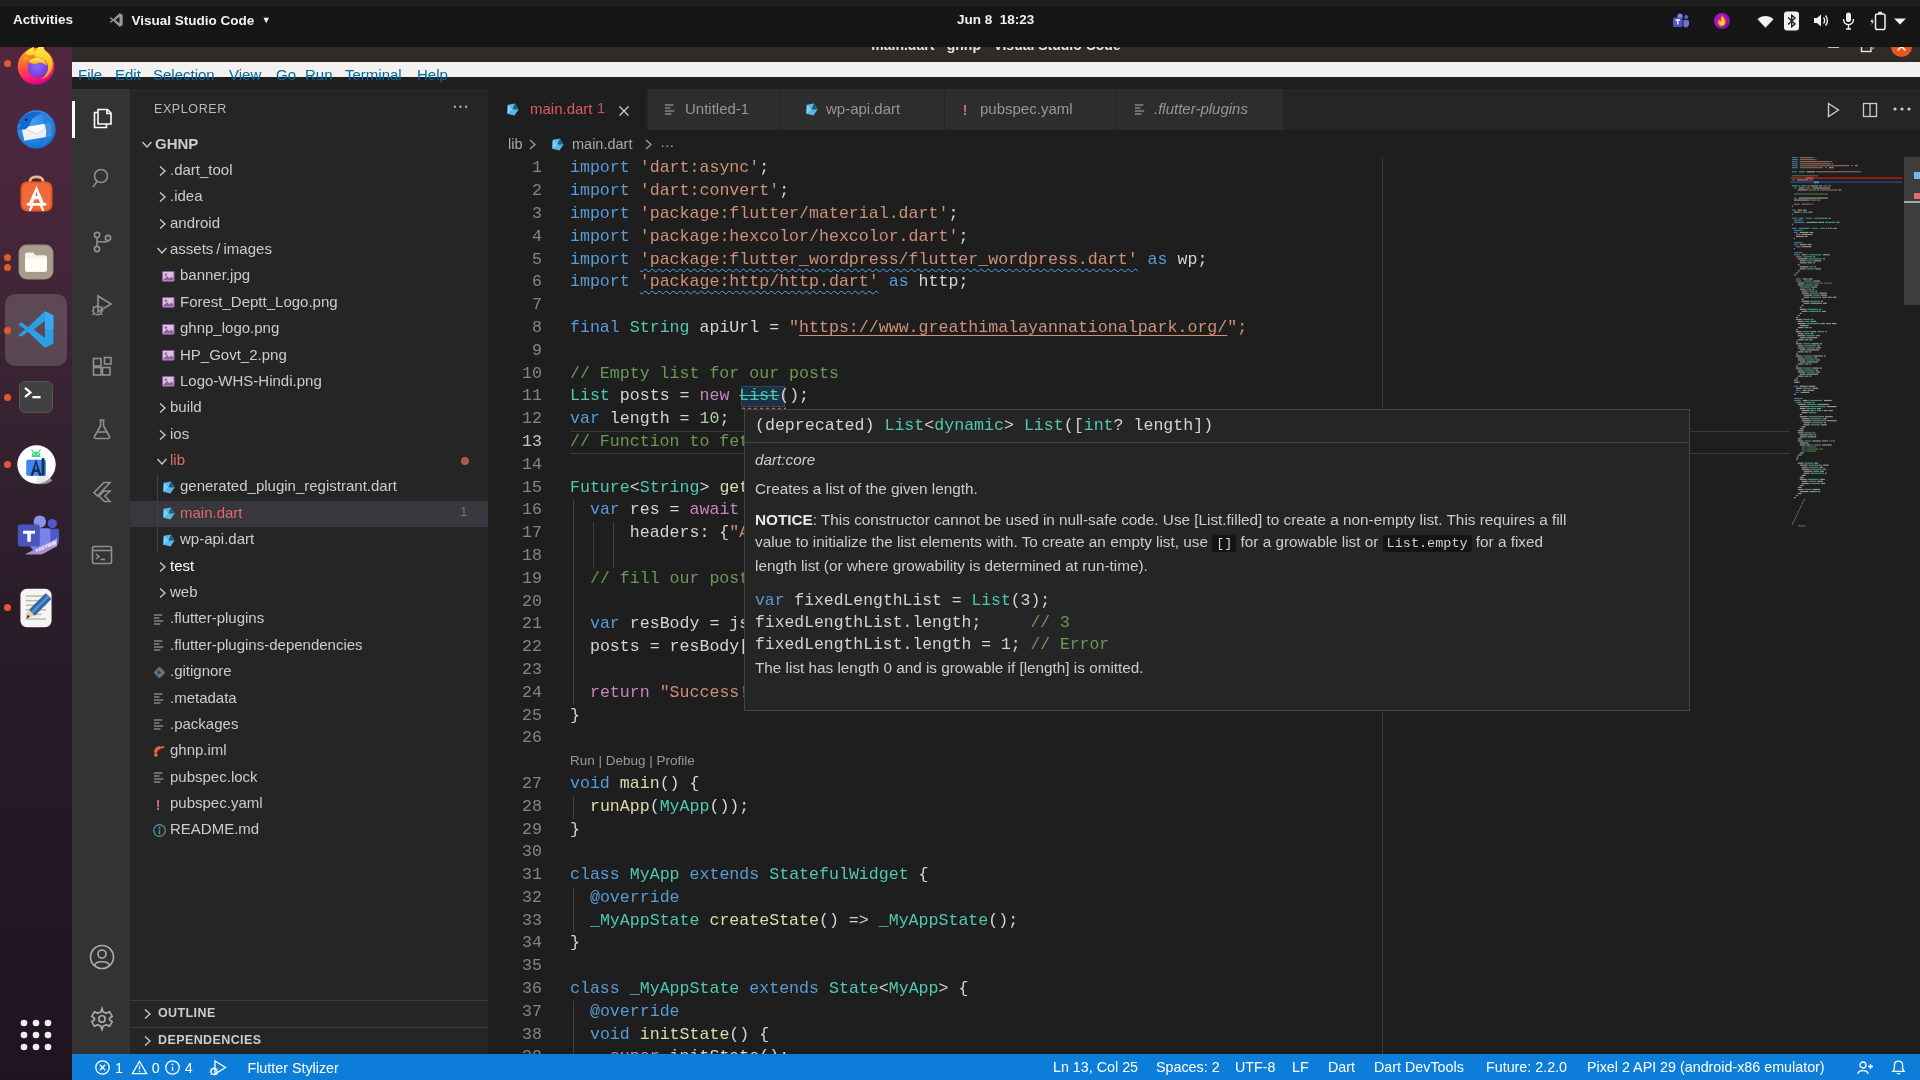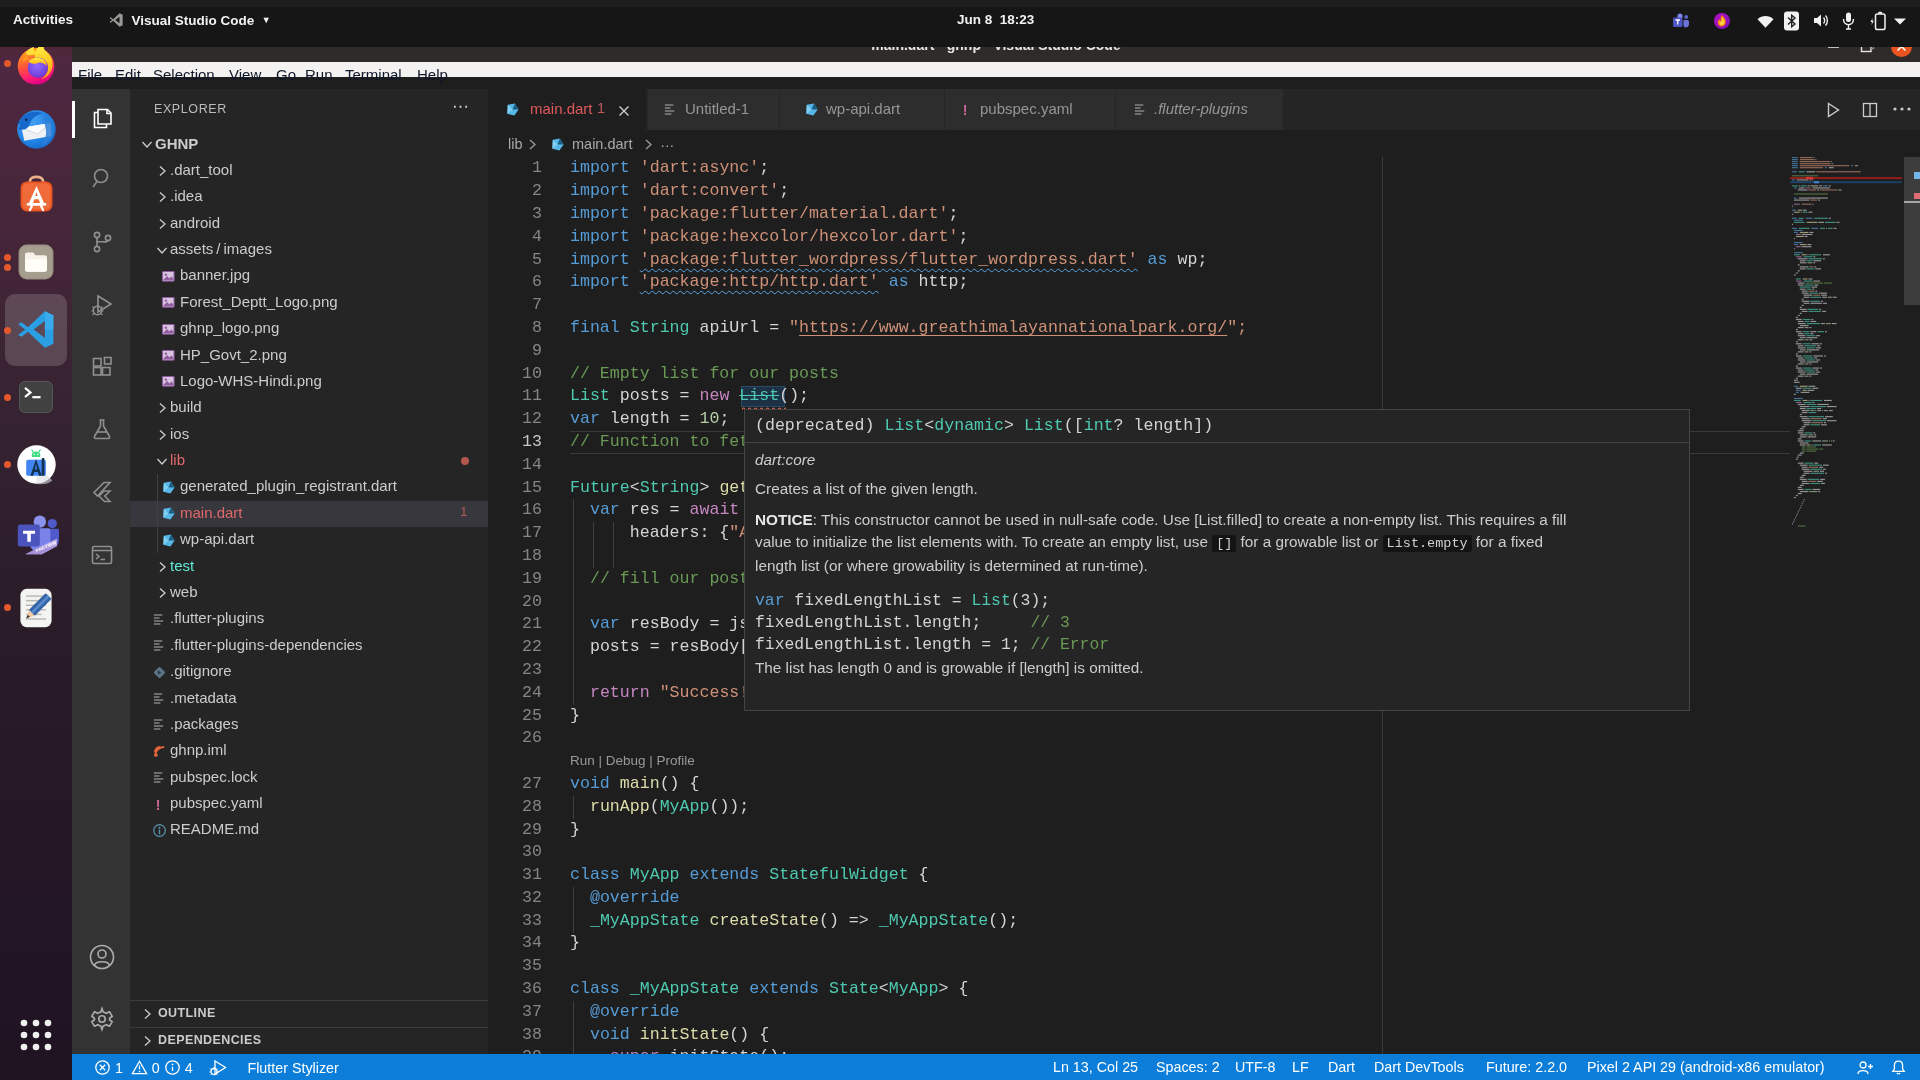--- a/index.html
+++ b/index.html
@@ -195,21 +195,21 @@
     <rect x="1" y="6" width="11" height="1.8" fill="#e8e6e3"></rect>
   </svg>
 <svg class="ab" style="left:1860px;top:38px" width="15" height="15" viewBox="0 0 15 15">
     <rect x="1.5" y="4" width="9.5" height="9.5" fill="none" stroke="#e8e6e3" stroke-width="1.4"></rect>
     <path d="M4.5 4 V1.5 H13.5 V10.5 H11" fill="none" stroke="#8a8784" stroke-width="1.4"></path>
   </svg>
 <div class="ab" style="left:1891px;top:36px;width:21px;height:21px;border-radius:50%;background:#e95420"><svg width="21" height="21" viewBox="0 0 21 21">
       <path d="M6.5 6.5 L14.5 14.5 M14.5 6.5 L6.5 14.5" stroke="#fff" stroke-width="1.7"></path>
     </svg></div>
 
-<div class="ab" style="left:72px;top:62px;width:1848px;height:15px;background:#f3f2f0;color:#0f172a;font-size:15px">
+<div class="ab" style="left:72px;top:62px;width:1848px;height:15px;background:#f3f2f0;color:#0369a1;font-size:15px">
   <span style="position:absolute;left:6px;top:4px">File</span>
     <span style="position:absolute;left:43px;top:4px">Edit</span>
     <span style="position:absolute;left:81px;top:4px">Selection</span>
     <span style="position:absolute;left:157px;top:4px">View</span>
     <span style="position:absolute;left:204px;top:4px">Go</span>
     <span style="position:absolute;left:233px;top:4px">Run</span>
     <span style="position:absolute;left:273px;top:4px">Terminal</span>
     <span style="position:absolute;left:345px;top:4px">Help</span>
 </div>
 
@@ -352,21 +352,21 @@
     <div class="ab" style="left:330px;top:414.8px;font-size:13.5px;color:#b65a5a">1</div>
     <div class="ab" style="left:31px;top:443.7px;width:15px;height:15px"><svg width="15" height="15" viewBox="0 0 16 16">
         <path d="M3 3 L10.5 1.5 L14.5 8 L10 14.5 L2.5 12.5 Z" fill="#57b8e8"></path>
         <path d="M10.5 1.5 L14.5 8 L8 8 Z" fill="#1b5e82"></path>
         <path d="M3 3 L8 8 L2.5 12.5 Z" fill="#7fd0f2"></path>
       </svg></div>
     <div class="ab" style="left:50px;top:441.2px;font-size:15px;font-weight:400;color:#cccccc;white-space:nowrap">wp-api.dart</div>
     <svg class="ab" style="left:24px;top:469.57px" width="16" height="16">
       <path d="M6 3.5 L11 8 L6 12.5" stroke="#cccccc" fill="none" stroke-width="1.3"></path>
     </svg>
-    <div class="ab" style="left:40px;top:467.6px;font-size:15px;font-weight:400;color:#5eead4;white-space:nowrap">test</div>
+    <div class="ab" style="left:40px;top:467.6px;font-size:15px;font-weight:400;color:#ffffff;white-space:nowrap">test</div>
     <svg class="ab" style="left:24px;top:495.95px" width="16" height="16">
       <path d="M6 3.5 L11 8 L6 12.5" stroke="#cccccc" fill="none" stroke-width="1.3"></path>
     </svg>
     <div class="ab" style="left:40px;top:493.9px;font-size:15px;font-weight:400;color:#cccccc;white-space:nowrap">web</div>
     <div class="ab" style="left:22px;top:522.8px;width:15px;height:15px"><svg width="15" height="15" viewBox="0 0 16 16">
         <g stroke="#8a8a8a" stroke-width="1.5">
           <line x1="2" y1="3.2" x2="11" y2="3.2"></line>
           <line x1="2" y1="6.4" x2="8" y2="6.4"></line>
           <line x1="2" y1="9.6" x2="12" y2="9.6"></line>
           <line x1="2" y1="12.8" x2="9" y2="12.8"></line>

